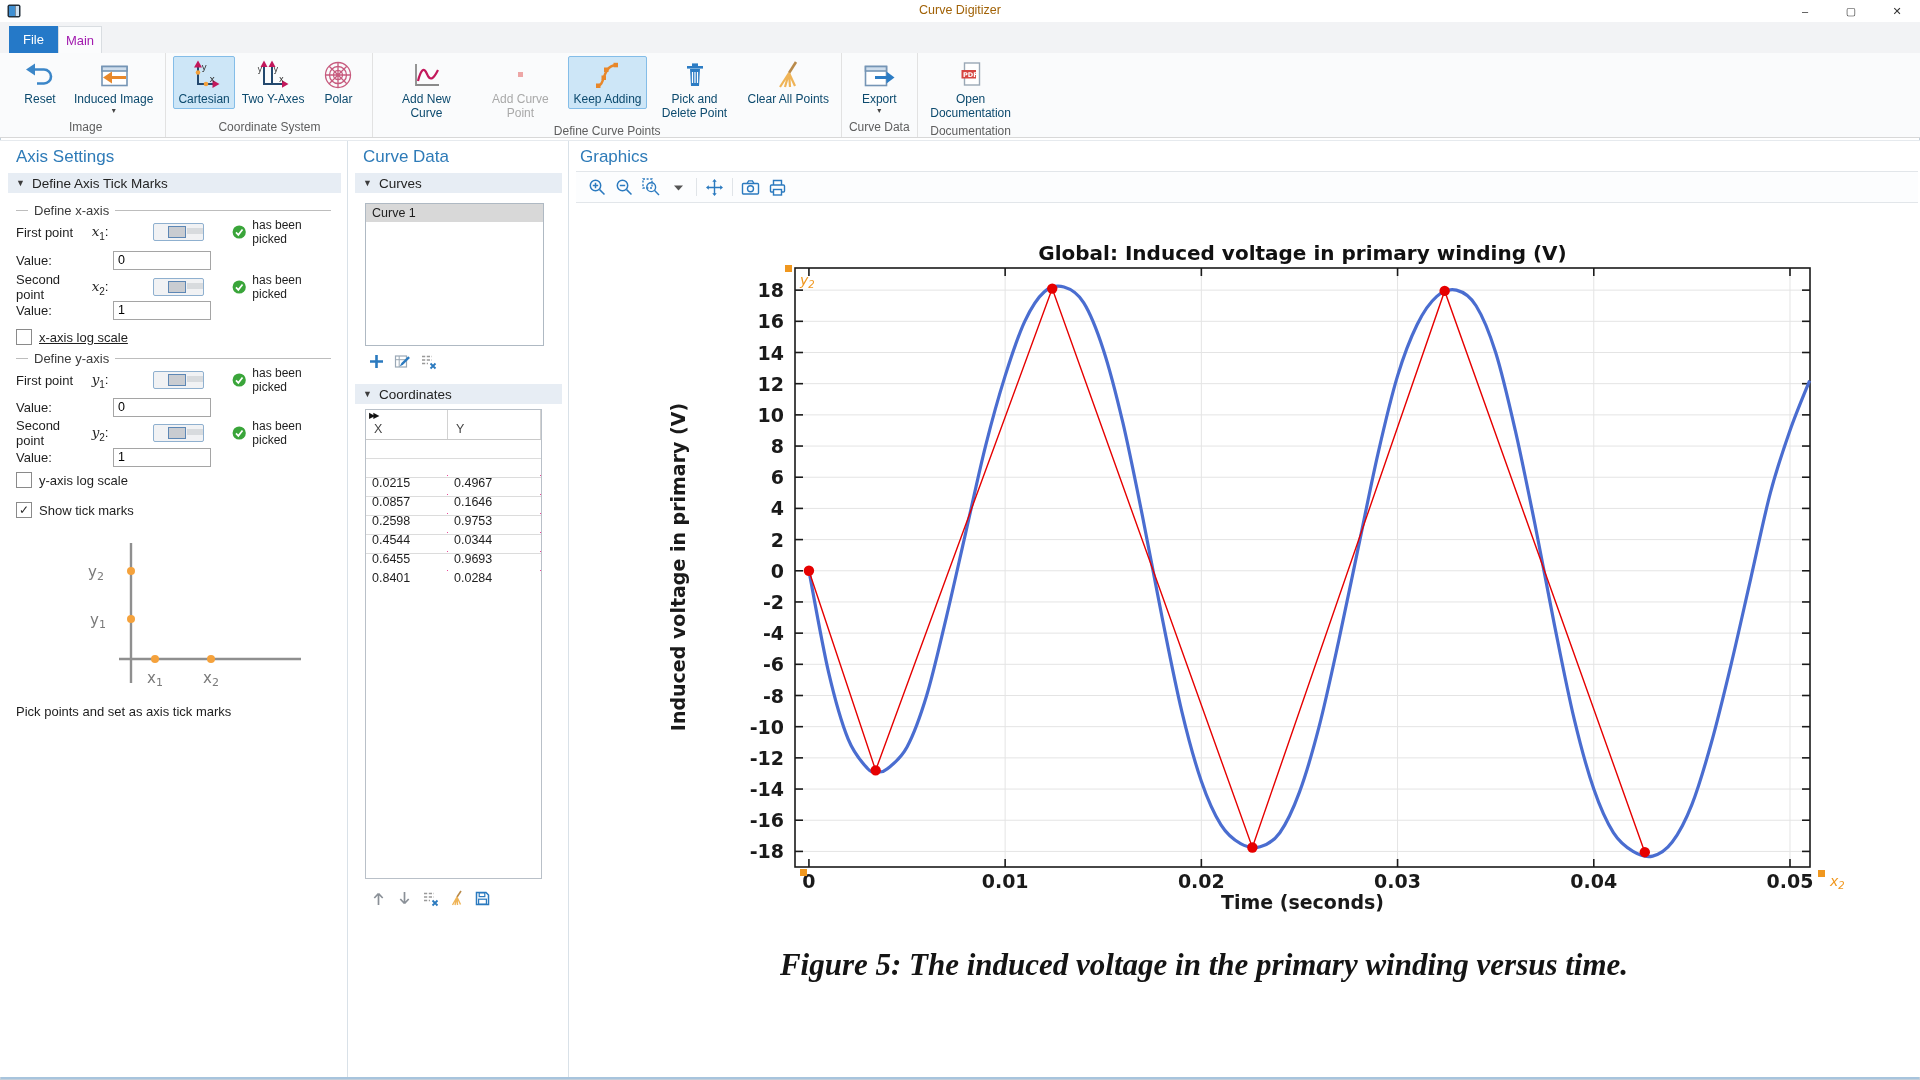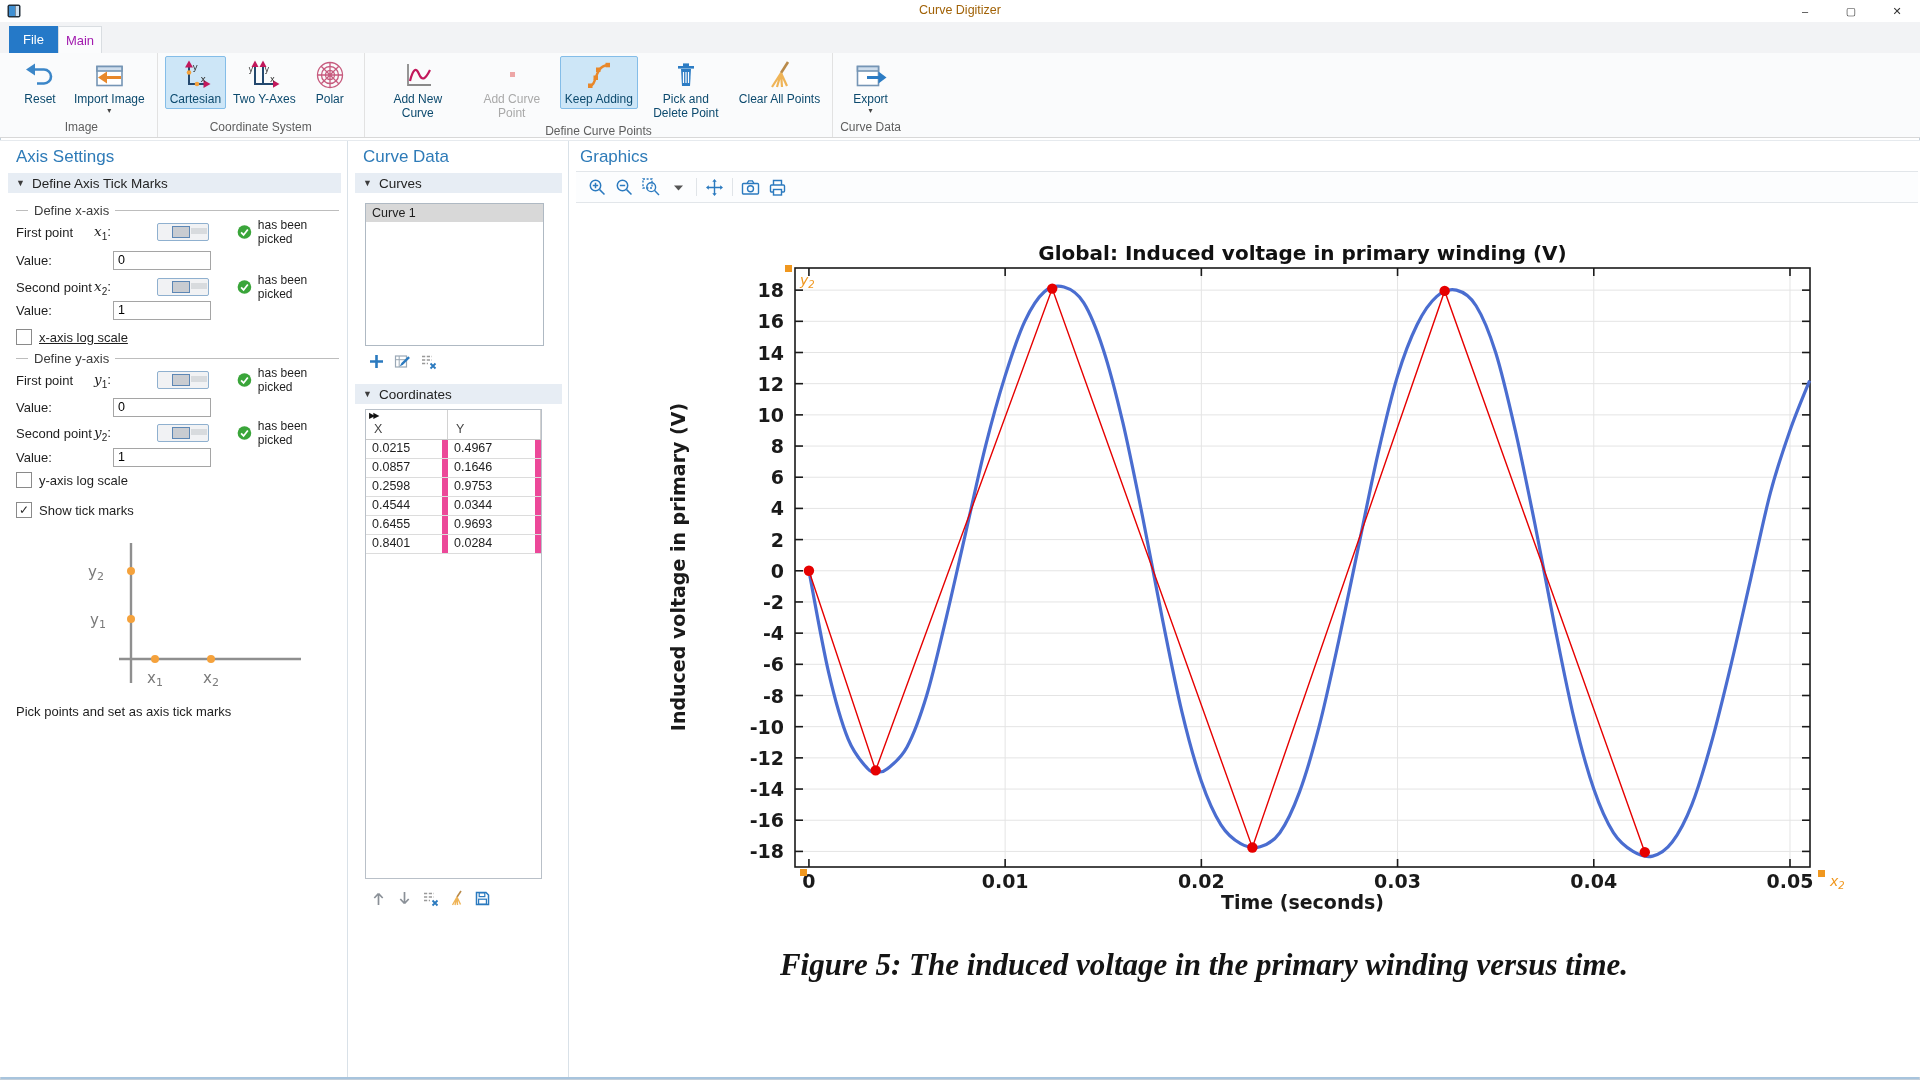--- a/index.html
+++ b/index.html
@@ -36,21 +36,21 @@
   .content{position:absolute;top:140px;left:0;right:0;bottom:3px;background:#fff;border-top:1px solid #e6eaee;}
   .panel{position:absolute;top:0;bottom:0;background:#fff;}
   .panel-axis{left:6px;width:341px;border-right:1px solid #d9e1e8;}
   .panel-curve{left:353px;width:215px;border-right:1px solid #d9e1e8;}
   .panel-gfx{left:574px;right:0;}
   .ptitle{position:absolute;top:6px;left:10px;font-size:17px;color:#2e7bb8;}
   .sechdr{position:absolute;left:2px;right:6px;height:20px;background:#e7edf4;display:flex;
           align-items:center;font-size:13.5px;color:#242424;padding-left:8px;gap:7px;}
   .sechdr .caret{font-size:9px;color:#3c3c3c;}
   
-  .arow{position:absolute;left:10px;right:8px;height:22px;display:flex;align-items:center;font-size:13px;}
+  .arow{position:absolute;left:10px;right:16px;height:22px;display:flex;align-items:center;font-size:13px;}
   .fs-legend{color:#3a3a3a;font-size:13px;display:flex;align-items:center;width:100%;}
   .fs-legend::before{content:"";width:12px;height:1px;background:#bdbdbd;margin-right:6px;}
   .fs-legend::after{content:"";flex:1;height:1px;background:#bdbdbd;margin-left:6px;}
   .plabel{width:84px;}
   .psym{width:44px;font-size:13.5px;}
   .psym i{font-family:"DejaVu Serif",serif;}
   .psym sub{font-size:10px;}
   .toggle{position:relative;width:54px;height:16px;background:#f1f2f4;border:1px solid #8fb0cf;border-radius:2px;margin-left:22px;}
   .toggle .knob{position:absolute;left:14px;top:2px;width:16px;height:10px;background:#c9ccd1;border:1px solid #5d87b5;}
   .toggle .stripe{position:absolute;left:33px;top:4px;width:16px;height:6px;background:#d8dbde;}
@@ -67,21 +67,21 @@
   .litem{height:18px;font-size:12.5px;padding-left:6px;display:flex;align-items:center;}
   .litem.sel{background:#d8d8d8;}
   .icorow{position:absolute;display:flex;gap:9px;}
   .ico16{width:17px;height:17px;}
   .ctable{position:absolute;left:12px;right:26px;top:268px;bottom:198px;border:1px solid #b9c0c8;background:#fff;}
   .chead{position:relative;height:29px;border-bottom:1px solid #c9c9c9;display:flex;}
   .chcell{position:relative;border-right:1px solid #d2d2d2;}
   .chcell .dblcaret{position:absolute;top:1px;left:3px;font-size:8px;color:#111;letter-spacing:-2px;}
   .chcell .collab{position:absolute;bottom:3px;left:8px;font-size:12.5px;color:#454545;}
   .crow{display:flex;height:18px;border-bottom:1px solid #dcdcdc;font-size:12.5px;}
-  .ccell{padding:1px 0 0 6px;border-right:6px solid #ec4899;box-sizing:border-box;}
+  .ccell{padding:1px 0 0 6px;border-right:1px solid #ec4899;box-sizing:border-box;margin-top:35px;}
   
   .gfx-toolbar{position:absolute;top:30px;left:2px;right:2px;height:30px;background:#fcfdfe;
                border-top:1px solid #e2e6ea;border-bottom:1px solid #e2e6ea;display:flex;align-items:center;
                gap:8px;padding-left:12px;}
   .gico{width:19px;height:19px;}
   .gsep{width:1px;height:18px;background:#e0e4e8;}
   .gfx-canvas{position:absolute;top:100px;left:0;right:0;bottom:0;background:#fff;}
   .fig-caption{position:absolute;top:706px;left:0;width:1260px;text-align:center;
                font-family:"Liberation Serif",serif;font-style:italic;font-weight:700;
                font-size:31px;color:#141414;}
@@ -127,21 +127,21 @@
           </div>
           <div class="rb-btn">
             <span class="ric">
               <svg viewBox="0 0 32 30" style="width: 100%; height: 100%; display: block;">
                 <rect x="4" y="6.5" width="25" height="19" fill="#fff" stroke="#7595b5" stroke-width="1.6"></rect>
                 <rect x="4" y="6.5" width="25" height="4.5" fill="#cfdeed" stroke="#7595b5" stroke-width="1.6"></rect>
                 <path d="M28 17.5H13" stroke="#e8882a" stroke-width="3"></path>
                 <path d="M14 11.5l-9 6 9 6z" fill="#e8882a"></path>
               </svg>
             </span>
-            <div class="rlab">Import Image</div>
+            <div class="rlab">Induced Image</div>
             <div class="dd">▾</div>
           </div>
         </div>
         <div class="rb-glabel">Image</div>
       </div>
       <div class="rb-group">
         <div class="rb-btnrow">
           <div class="rb-btn selected">
             <span class="ric">
               <svg viewBox="0 0 32 30" style="width: 100%; height: 100%; display: block;">
@@ -250,20 +250,35 @@
                 <rect x="2.5" y="6.5" width="21" height="4.5" fill="#cfdeed" stroke="#7595b5" stroke-width="1.6"></rect>
                 <path d="M12 17.5h12" stroke="#2c7cc4" stroke-width="3"></path>
                 <path d="M23.5 11.5l8 6-8 6z" fill="#2c7cc4"></path>
               </svg>
             </span>
             <div class="rlab">Export</div>
             <div class="dd">▾</div>
           </div>
         </div>
         <div class="rb-glabel">Curve Data</div>
+      </div>
+      <div class="rb-group">
+        <div class="rb-btnrow">
+          <div class="rb-btn">
+            <span class="ric">
+              <svg viewBox="0 0 32 30" style="width: 100%; height: 100%; display: block;">
+                <rect x="9.5" y="3" width="15" height="22" fill="#fff" stroke="#9aa8b6" stroke-width="1.4"></rect>
+                <rect x="6.5" y="10" width="14.5" height="8.5" fill="#d64541"></rect>
+                <text x="8" y="16.6" font-size="6.5" fill="#fff" font-weight="bold">PDF</text>
+              </svg>
+            </span>
+            <div class="rlab">Open Documentation</div>
+          </div>
+        </div>
+        <div class="rb-glabel">Documentation</div>
       </div>
     </div>
 
   <div class="content">
 
     <div class="panel panel-axis">
       <div class="ptitle">Axis Settings</div>
       <div class="sechdr" style="top:32px">
         <span class="caret">▼</span>
         <span>Define Axis Tick Marks</span>

